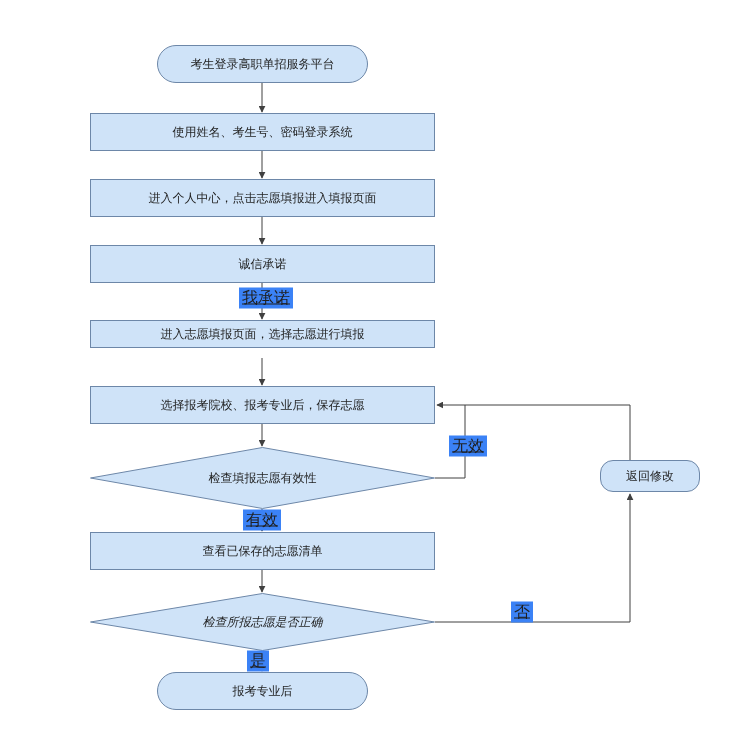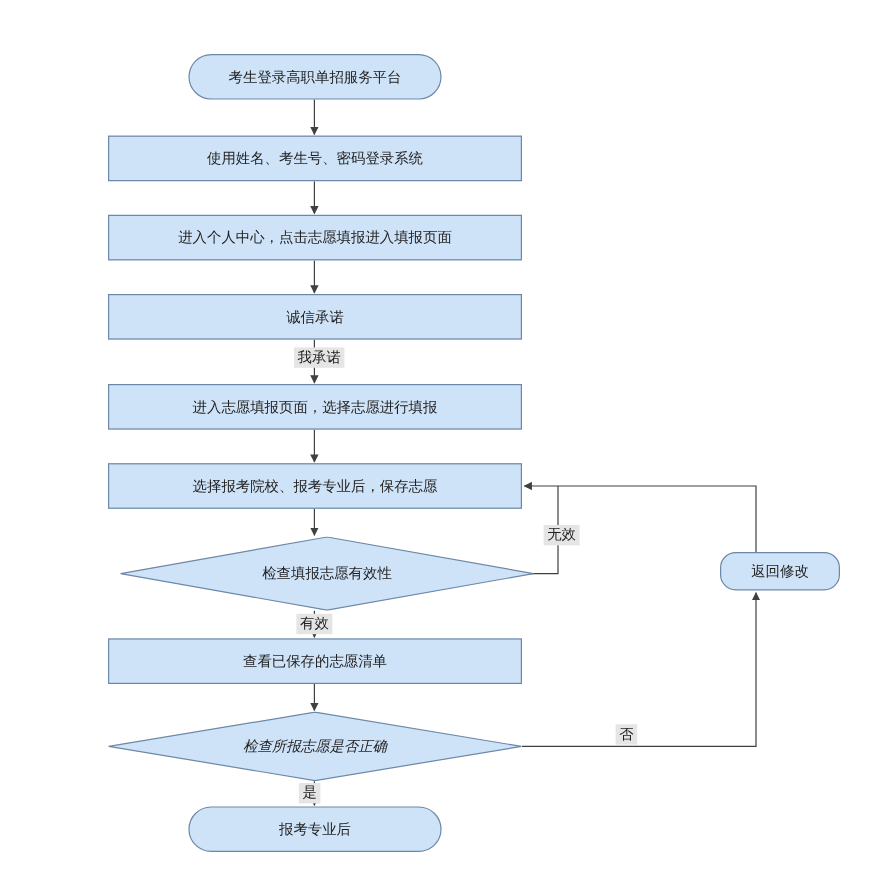--- a/index.html
+++ b/index.html
@@ -21,23 +21,24 @@
   .stadium { border-radius:19px; }
   .diamond { position:absolute; z-index:2; }
   .diamond svg { position:absolute; left:0; top:0; }
   .diamond polygon { fill:var(--node-fill,#cfe3f8); stroke:var(--node-stroke,#6d87a8); stroke-width:1; }
   .diamond .dtext {
     position:absolute; left:0; top:0; right:0; bottom:0;
     display:flex; flex-direction:column; align-items:center; justify-content:center;
     font-size:12px; line-height:16px; color:#1f1f1f; text-align:center;
   }
   .edge-label {
-    position:absolute; z-index:3; font-size:12px; color:#1f1f1f;
-    background:#e5e5e5; padding:0 3px; white-space:nowrap;
+    position:absolute; z-index:3; font-size:16px; color:#1f1f1f;
+    background:#3b82f6; padding:0 3px; white-space:nowrap;
     transform:translate(-50%,-50%);
+    text-decoration:underline;
   }
 </style>
 </head>
 <body>
 
 <svg class="connectors" width="739" height="742">
   <defs>
     <marker id="arrow" viewBox="0 0 10 10" refX="9" refY="5" markerWidth="7" markerHeight="7" orient="auto-start-reverse">
       <path d="M0,0 L10,5 L0,10 z" fill="#404040"></path>
     </marker>
@@ -65,29 +66,29 @@
 </div>
 
 <div class="node" style="left:90px; top:179px; width:345px; height:38px;">
   <span>进入个人中心，点击志愿填报进入填报页面</span>
 </div>
 
 <div class="node" style="left:90px; top:245px; width:345px; height:38px;">
   <span>诚信承诺</span>
 </div>
 
-<div class="node" style="left:90px; top:320px; width:345px; height:38px;">
+<div class="node" style="left:90px; top:320px; width:345px; height:28px;">
   <span>进入志愿填报页面，选择志愿进行填报</span>
 </div>
 
 <div class="node" style="left:90px; top:386px; width:345px; height:38px;">
   <span>选择报考院校、报考专业后，保存志愿</span>
 </div>
 
-<div class="diamond" style="left:100px; top:447px; width:345px; height:62px;">
+<div class="diamond" style="left:90px; top:447px; width:345px; height:62px;">
   <svg width="345" height="62">
     <polygon points="172.5,0.5 344.5,31 172.5,61.5 0.5,31"></polygon>
   </svg>
   <div class="dtext">
     <span>检查填报志愿有效性</span>
   </div>
 </div>
 
 <div class="node" style="left:90px; top:532px; width:345px; height:38px;">
   <span>查看已保存的志愿清单</span>

